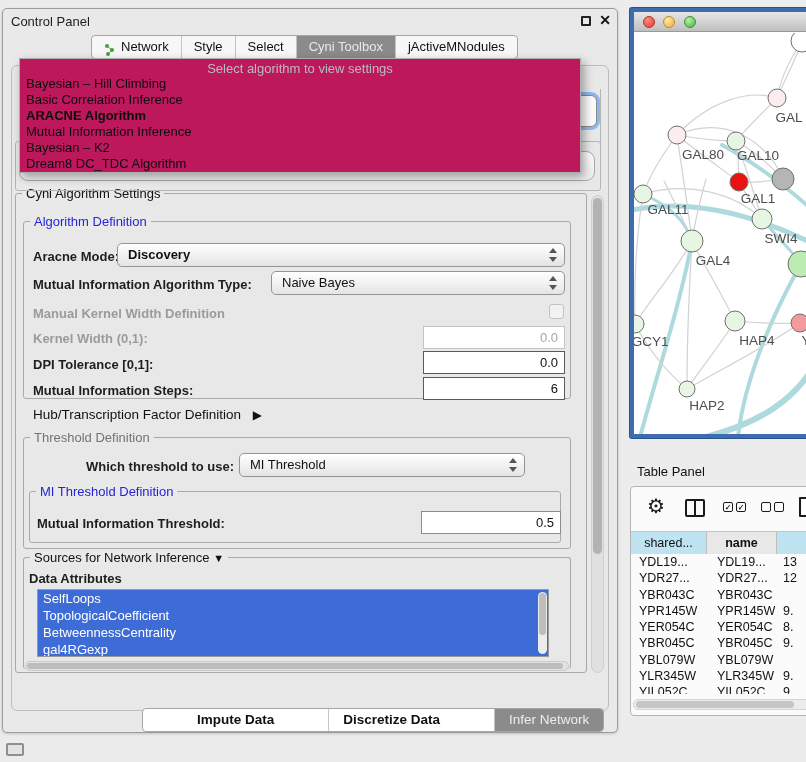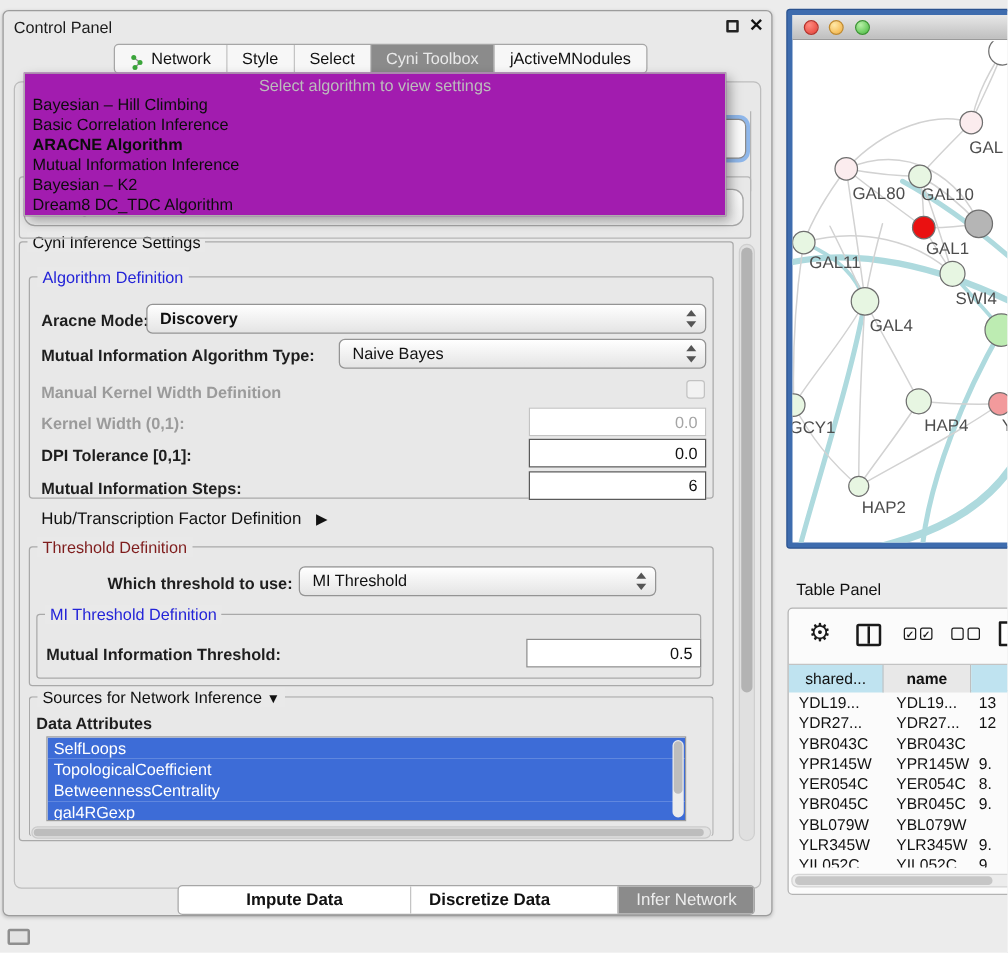--- a/index.html
+++ b/index.html
@@ -25,31 +25,31 @@
 
   
   .frag-combo-blue { position:absolute; left:566px; top:86px; width:28px; height:32px; background:#fafafa;
                      border:1px solid #8a8a8a; border-radius:6px; box-shadow:0 0 0 3px #8fb7ea; z-index:1; }
   .frag-groupline { position:absolute; left:597px; top:80px; width:1px; height:64px; background:#b5b5b5; z-index:1; }
   .frag-datagroup { position:absolute; left:12px; top:132px; width:586px; height:50px; border:1px solid #b5b5b5; border-radius:3px; z-index:1; }
   .frag-datacombo { position:absolute; left:16px; top:142px; width:576px; height:30px; border:1px solid #a8a8a8; border-radius:9px;
                     background:linear-gradient(#fbfbfb,#ededed); color:#9a9a9a; font-size:13px; line-height:28px; padding-left:44px; z-index:1; }
 
   
-  .popup { position:absolute; left:16px; top:49px; width:562px; height:115px; background:#a21caf;
+  .popup { position:absolute; left:16px; top:49px; width:562px; height:115px; background:#be185d;
            border:1px solid #adadad; box-shadow:3px 4px 9px rgba(0,0,0,.35); z-index:50; }
   .popup-header { height:17px; padding-top:2px; text-align:center; color:#bcbcbc; font-size:13px; }
   .popup-item { height:16px; line-height:16px; padding-left:6px; font-size:13px; color:#0c0c0c; white-space:nowrap; }
   .popup-item.bold { font-weight:bold; }
 
   
   .group { position:absolute; border:1px solid #a9a9a9; border-radius:3px; }
   .legend { position:absolute; top:-8px; left:6px; background:#e9e9e9; padding:0 4px; font-size:13px; white-space:nowrap; }
   .legend.blue { color:#2424d8; }
-  .legend.green { color:#7f1d1d; }
+  .legend.green { color:#737373; }
 
   .lbl { position:absolute; font-size:13px; font-weight:bold; color:#1e1e1e; white-space:nowrap; }
   .lbl.dis { color:#9b9b9b; }
   .plain { position:absolute; font-size:13.5px; color:#111; white-space:nowrap; }
 
   .combo { position:absolute; height:24px; border:1px solid #949494; border-radius:5px;
            background:linear-gradient(#ffffff,#e4e4e4); font-size:13px; line-height:22px; padding-left:10px; color:#111; }
   .spin { position:absolute; right:7px; top:4px; width:8px; height:14px; }
   .spin::before { content:""; position:absolute; top:0; left:0; border-left:4px solid transparent; border-right:4px solid transparent; border-bottom:5px solid #555; }
   .spin::after  { content:""; position:absolute; bottom:0; left:0; border-left:4px solid transparent; border-right:4px solid transparent; border-top:5px solid #555; }
@@ -170,21 +170,21 @@
       <div class="popup-item">Bayesian – Hill Climbing</div>
           <div class="popup-item">Basic Correlation Inference</div>
           <div class="popup-item bold">ARACNE Algorithm</div>
           <div class="popup-item">Mutual Information Inference</div>
           <div class="popup-item">Bayesian – K2</div>
           <div class="popup-item">Dream8 DC_TDC Algorithm</div>
         </div>
     </div>
 
     <div class="group" style="left:12px; top:184px; width:572px; height:480px;">
-      <span class="legend" style="color:#111;">Cyni Inference Settings</span>
+      <span class="legend" style="color:#111;">Cyni Algorithm Settings</span>
     </div>
     <div class="v-scroll">
         <div class="thumb"></div>
       </div>
 
     <div class="group" style="left:20px; top:212px; width:548px; height:178px;">
       <span class="legend blue">Algorithm Definition</span>
     </div>
     <span class="lbl" style="left:30px; top:240px;">Aracne Mode:</span>
     <div class="combo" style="left:114px; top:234px; width:448px;font-weight:bold;">

